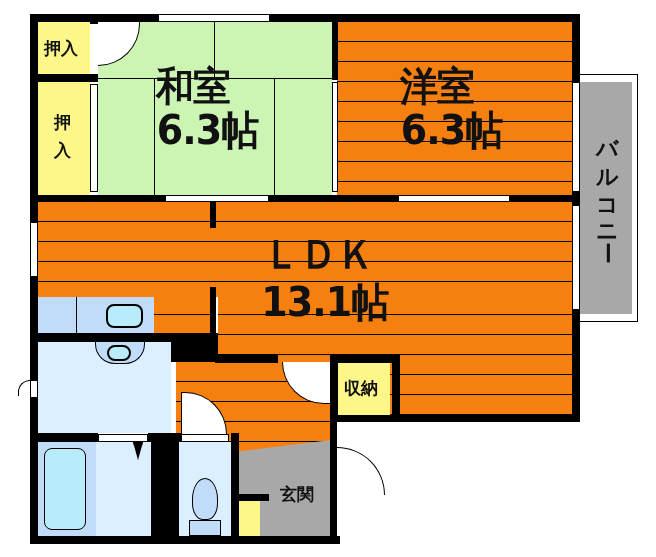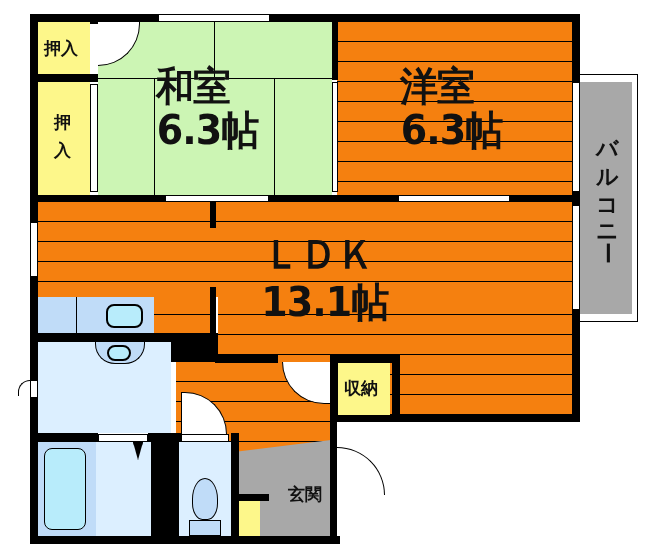--- a/index.html
+++ b/index.html
@@ -104,18 +104,18 @@
 <div class="label big" style="left:154px;top:66px;">和室</div>
 <div class="label big" style="left:154px;top:110px;">6.3帖</div>
 <div class="label big" style="left:398px;top:66px;">洋室</div>
 <div class="label big" style="left:398px;top:110px;">6.3帖</div>
 <div class="label big" style="left:260px;top:234px;">ＬＤＫ</div>
 <div class="label big" style="left:258px;top:282px;">13.1帖</div>
 <div class="label small" style="left:44px;top:40px;">押入</div>
 <div class="label small" style="left:54px;top:114px;">押</div>
 <div class="label small" style="left:54px;top:142px;">入</div>
 <div class="label small" style="left:344px;top:380px;">収納</div>
-<div class="label small" style="left:288px;top:486px;">玄関</div>
+<div class="label small" style="left:280px;top:486px;">玄関</div>
 <div class="label" style="left:596px;top:138px;font-size:22px;">バ</div>
 <div class="label" style="left:596px;top:166px;font-size:22px;">ル</div>
 <div class="label" style="left:596px;top:194px;font-size:22px;">コ</div>
 <div class="label" style="left:596px;top:220px;font-size:22px;">ニ</div>
 <div class="label" style="left:596px;top:242px;font-size:22px;transform:rotate(90deg);">ー</div>
 
 </body></html>

